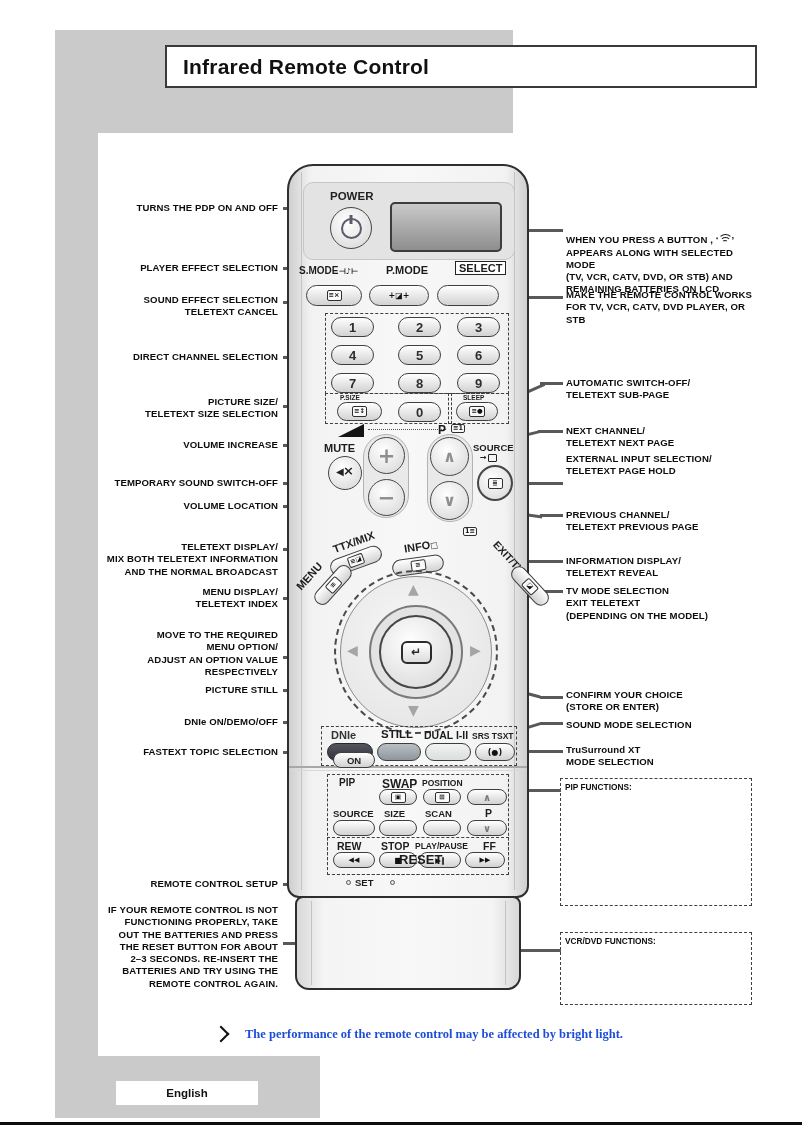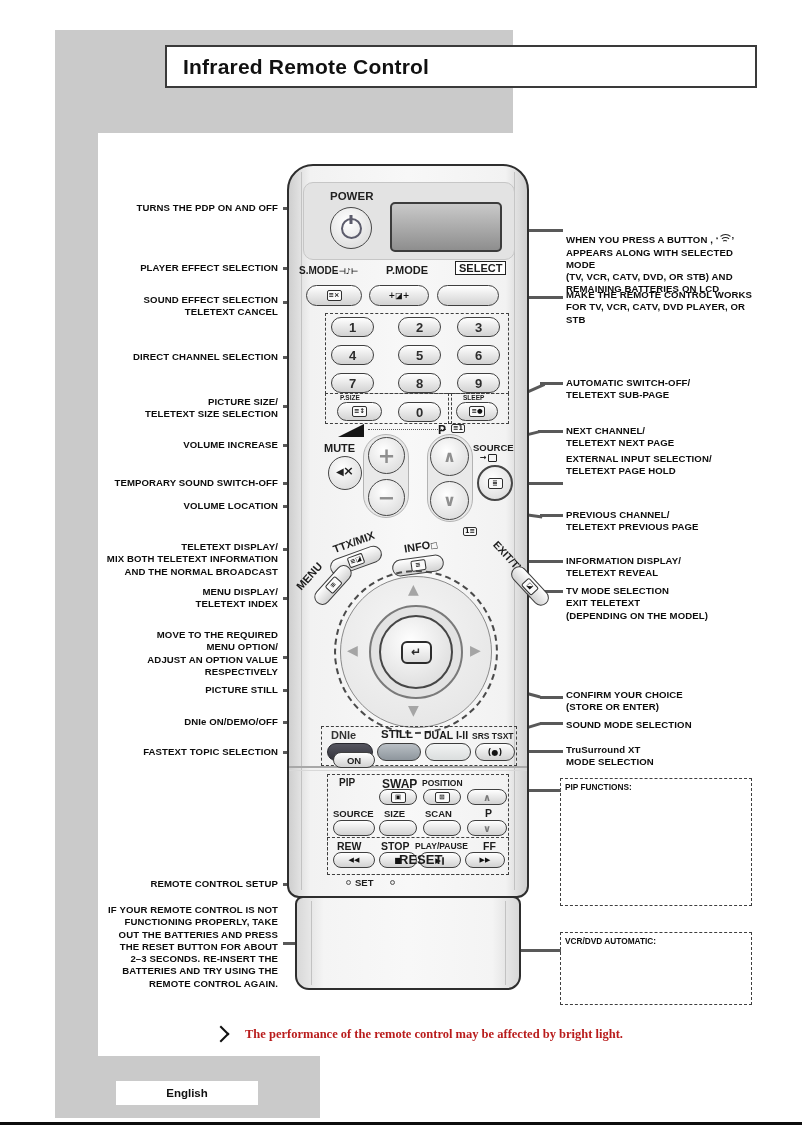--- a/index.html
+++ b/index.html
@@ -123,21 +123,21 @@
 <div class="abs rlab" style="top:689px">CONFIRM YOUR CHOICE
 (STORE OR ENTER)</div>
 <div class="abs rlab" style="top:719px">SOUND MODE SELECTION</div>
 <div class="abs rlab" style="top:744px">TruSurround XT
 MODE SELECTION</div>
 
 <div class="abs dashbox" style="left:560px;top:778px;width:192px;height:128px;background:#fff;padding:3px 4px">
   <div class="fbox">PIP FUNCTIONS:</div>
 </div>
 <div class="abs dashbox" style="left:560px;top:932px;width:192px;height:73px;background:#fff;padding:3px 4px">
-  <div class="fbox">VCR/DVD AUTOMATIC:</div>
+  <div class="fbox">VCR/DVD FUNCTIONS:</div>
 </div>
 
 <div class="lead" style="left:283px;top:207px;width:50px"></div>
 <div class="lead diag" style="left:331px;top:207px;width:30px;transform:rotate(28deg)"></div>
 <div class="lead" style="left:283px;top:267px;width:55px"></div>
 <div class="lead diag" style="left:336px;top:267px;width:62px;transform:rotate(23deg)"></div>
 <div class="lead" style="left:283px;top:301px;width:35px"></div>
 <div class="lead" style="left:283px;top:356px;width:43px"></div>
 <div class="lead" style="left:283px;top:405px;width:50px"></div>
 <div class="lead" style="left:283px;top:444px;width:88px"></div>
@@ -357,17 +357,17 @@
 <div class="rl" style="left:355px;top:877px;font-size:9.5px">SET</div>
 <div class="abs" style="left:390px;top:880px;width:5px;height:5px;border:1px solid #555;border-radius:50%;background:#e8e8e8"></div>
 <div class="rl" style="left:399px;top:852px;font-size:13px">RESET</div>
 
 <div class="abs" style="left:295px;top:896px;width:226px;height:94px;border:2.5px solid #2e2e2e;border-radius:8px 8px 14px 14px;
             background:linear-gradient(90deg,#d8d8d8,#f4f4f4 12%,#f8f8f8 50%,#f4f4f4 88%,#d8d8d8)"></div>
 <div class="vline" style="left:311px;top:901px;height:84px"></div>
 <div class="vline" style="left:505px;top:901px;height:84px"></div>
 
 <div class="note-arrow" style="left:215px;top:1028px"></div>
-<div class="abs" style="left:245px;top:1027px;font:bold 12.5px 'Liberation Serif',serif;color:#b91c1c">The performance of the remote control may be affected by bright light.</div>
+<div class="abs" style="left:245px;top:1027px;font:bold 12.5px 'Liberation Serif',serif;color:#1d4ed8">The performance of the remote control may be affected by bright light.</div>
 
 <div class="abs" style="left:116px;top:1081px;width:142px;height:24px;background:#fff;display:flex;align-items:center;justify-content:center">
   <span style="font:bold 11.5px 'Liberation Sans',sans-serif;color:#111">English</span>
 </div>
 
 </body></html>

